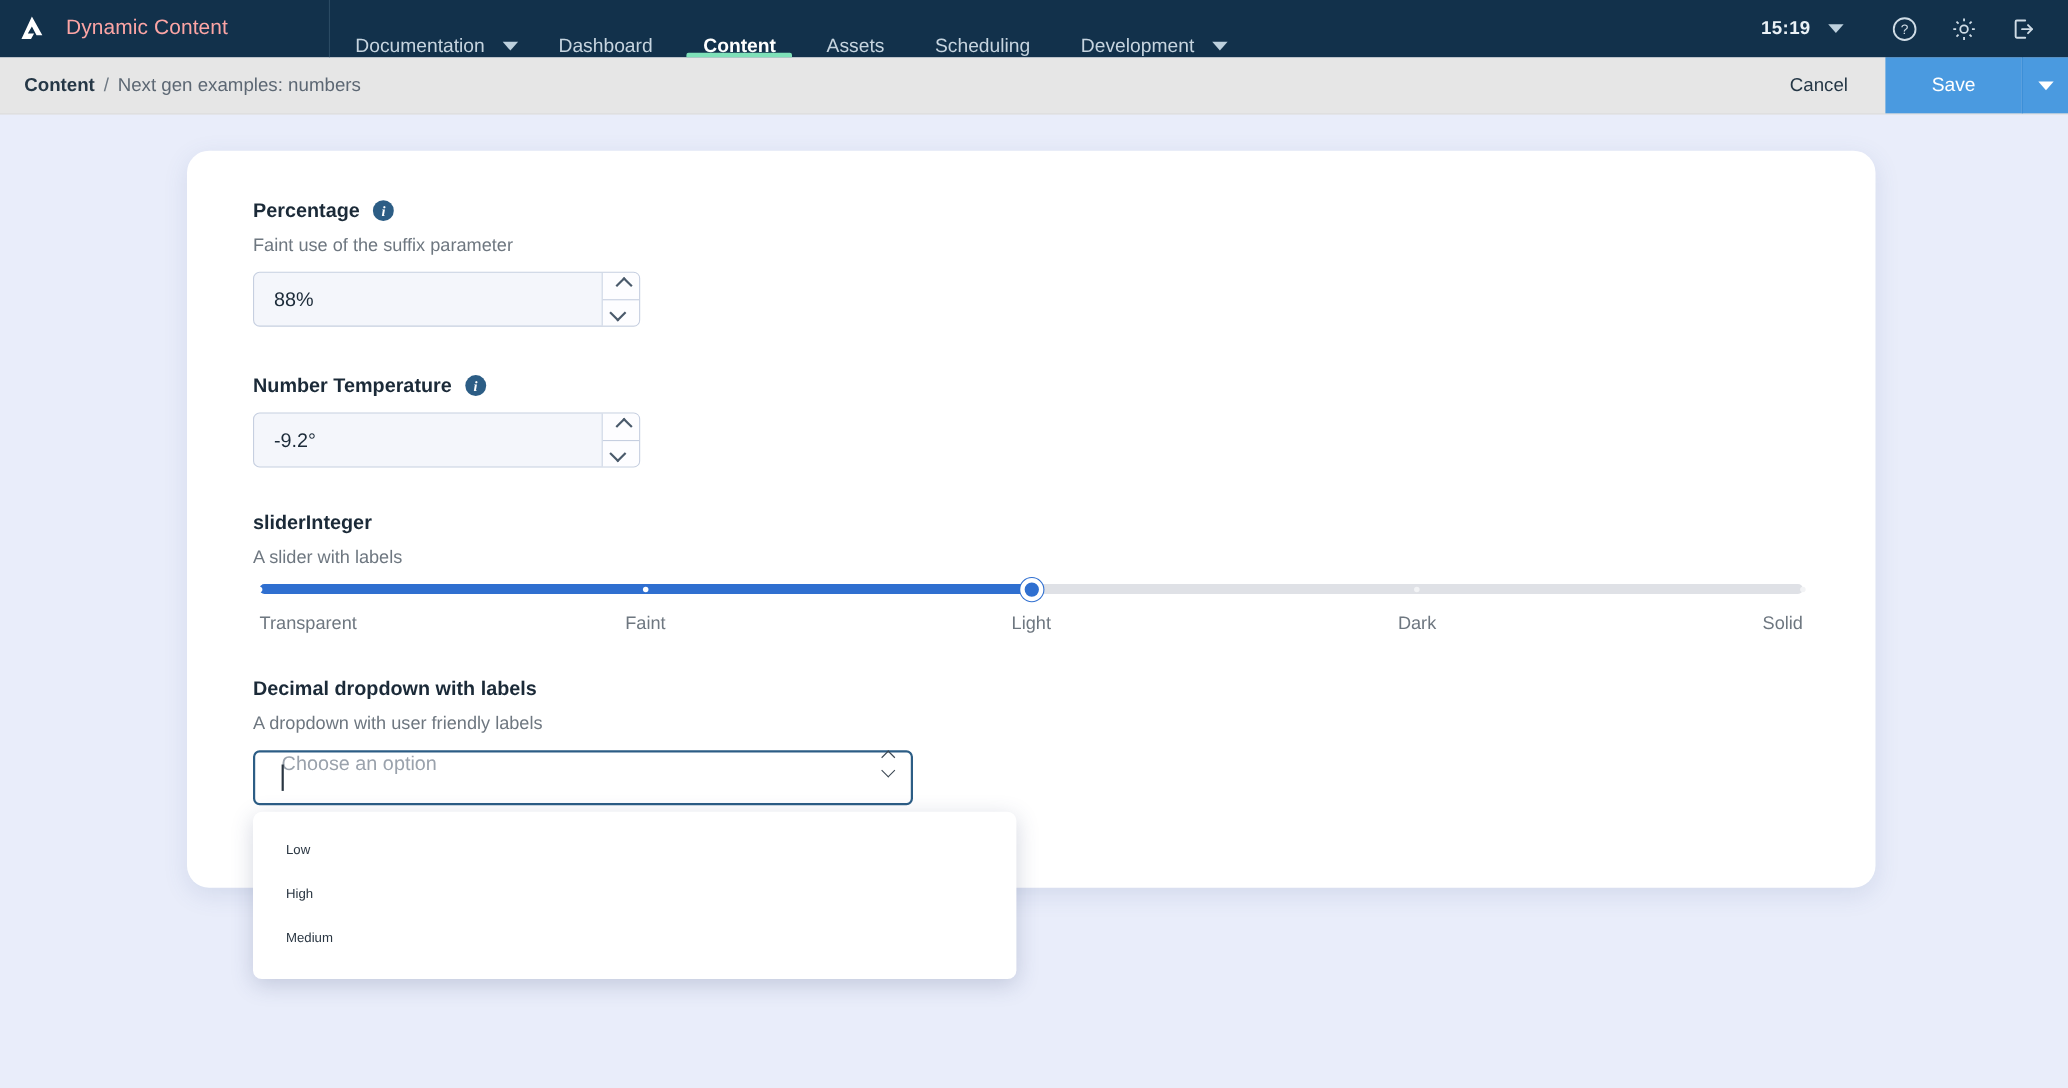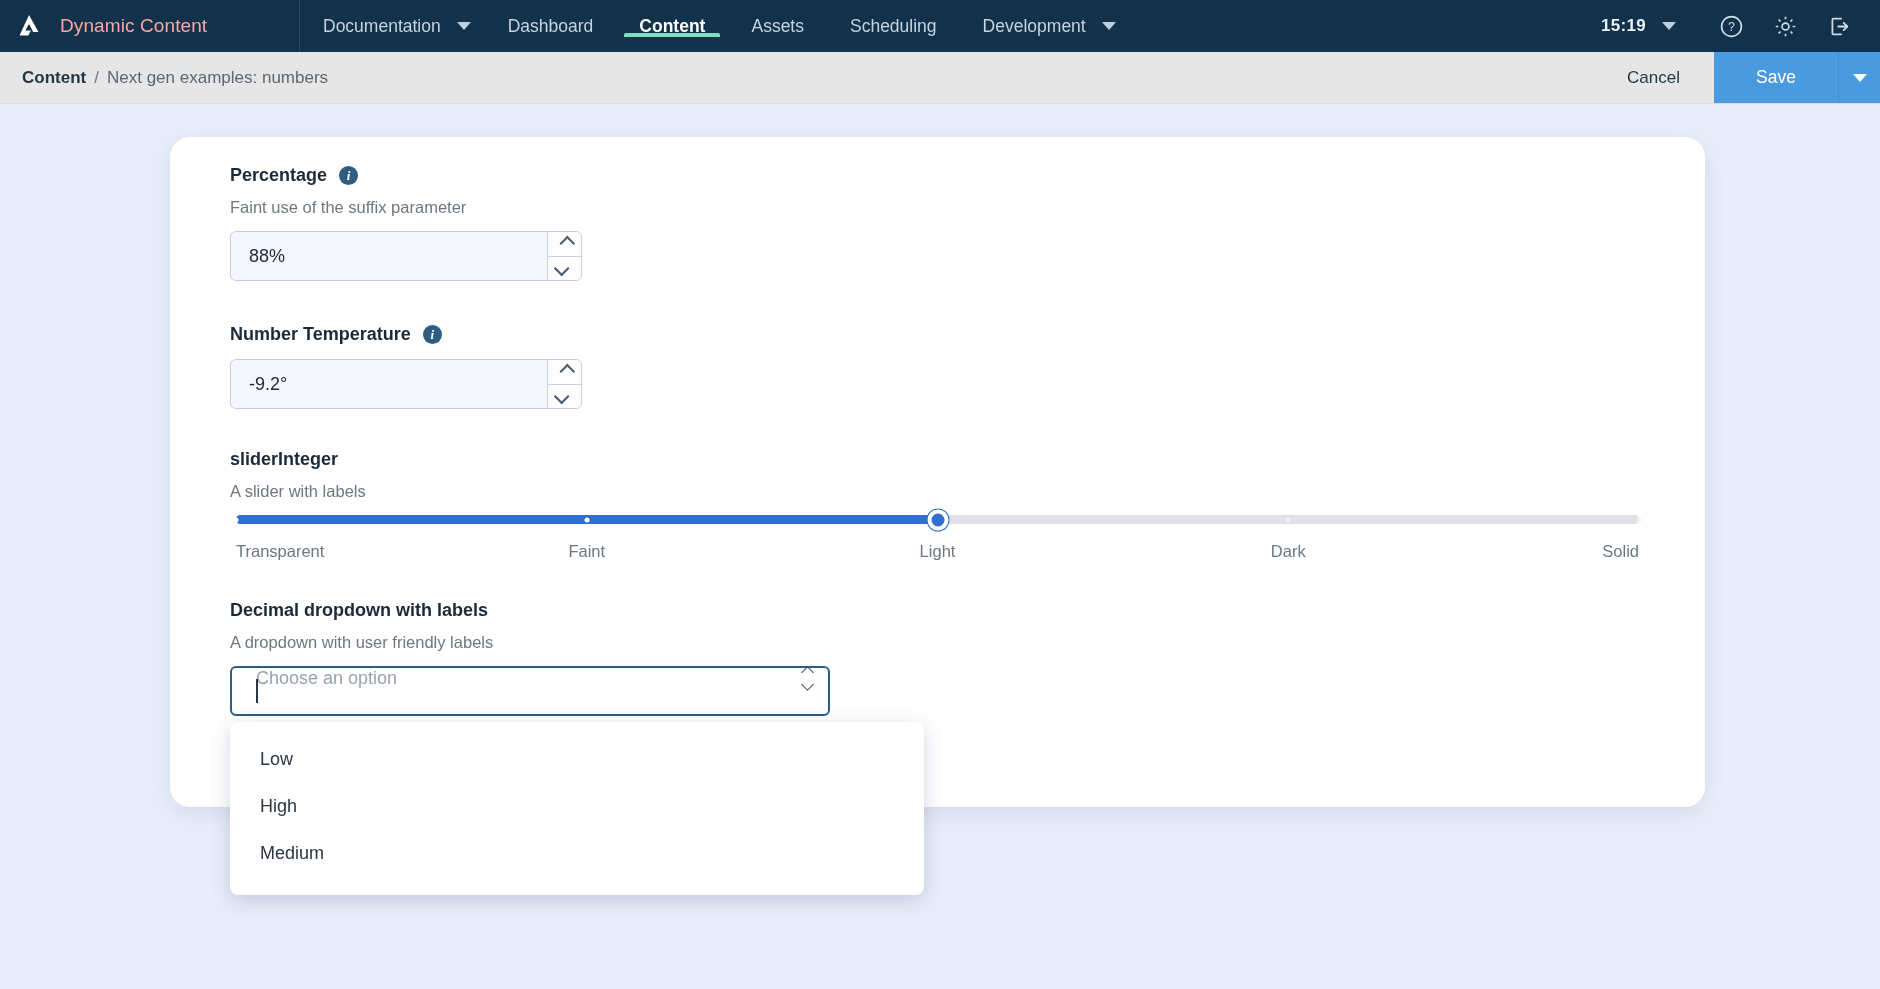--- a/index.html
+++ b/index.html
@@ -22,21 +22,21 @@
   .brand {
     display: flex; align-items: center; gap: 16px;
     padding: 0 22px 0 14px;
     border-right: 1px solid #2a4a63;
     min-width: 300px;
   }
   .brand-logo { width: 30px; height: 30px; display: block; }
   .brand-name {
     color: #fca5a5; font-size: 19px; letter-spacing: .1px;
   }
-  .navitems { display: flex; align-items: center; }
+  .navitems { display: flex; align-items: flex-end; }
   .navitem {
     display: flex; align-items: center; gap: 16px;
     padding: 0 23px;
     color: #c6d4df; font-size: 17.5px;
     position: relative; cursor: pointer;
     white-space: nowrap;
   }
   .navitem.active { color: #ffffff; font-weight: bold; }
   .navitem.active::after {
     content: ""; position: absolute; left: 8px; right: 8px; bottom: 0;
@@ -111,21 +111,21 @@
 
   
   .main { position: relative; height: 885px; background: #e9edfa; }
   .card {
     position: absolute;
     left: 170px; top: 33px;
     width: 1535px; height: 670px;
     background: #ffffff;
     border-radius: 20px;
     box-shadow: 0 6px 22px rgba(72,92,150,0.13);
-    padding: 28px 60px;
+    padding: 44px 60px;
   }
 
   .field { margin-bottom: 0; }
   .field-label {
     display: flex; align-items: center; gap: 12px;
     font-size: 18px; font-weight: bold; color: #1b2a38;
   }
   .info-icon {
     width: 19px; height: 19px; border-radius: 50%;
     background: #2c5d85; color: #fff;
@@ -235,21 +235,21 @@
     position: absolute; left: 0; top: 56px;
     width: 694px;
     background: #fff;
     border-radius: 8px;
     box-shadow: 0 5px 20px rgba(60,75,120,0.22);
     padding: 14px 0 18px 0;
     z-index: 60;
   }
   .combo-option {
     padding: 13px 30px;
-    font-size: 18px; color: #2a3642;
+    font-size: 12px; color: #2a3642;
     cursor: pointer;
   }
 </style>
 </head>
 <body>
 
 <div class="topnav">
 
   <div class="brand">
     <span class="brand-logo">

